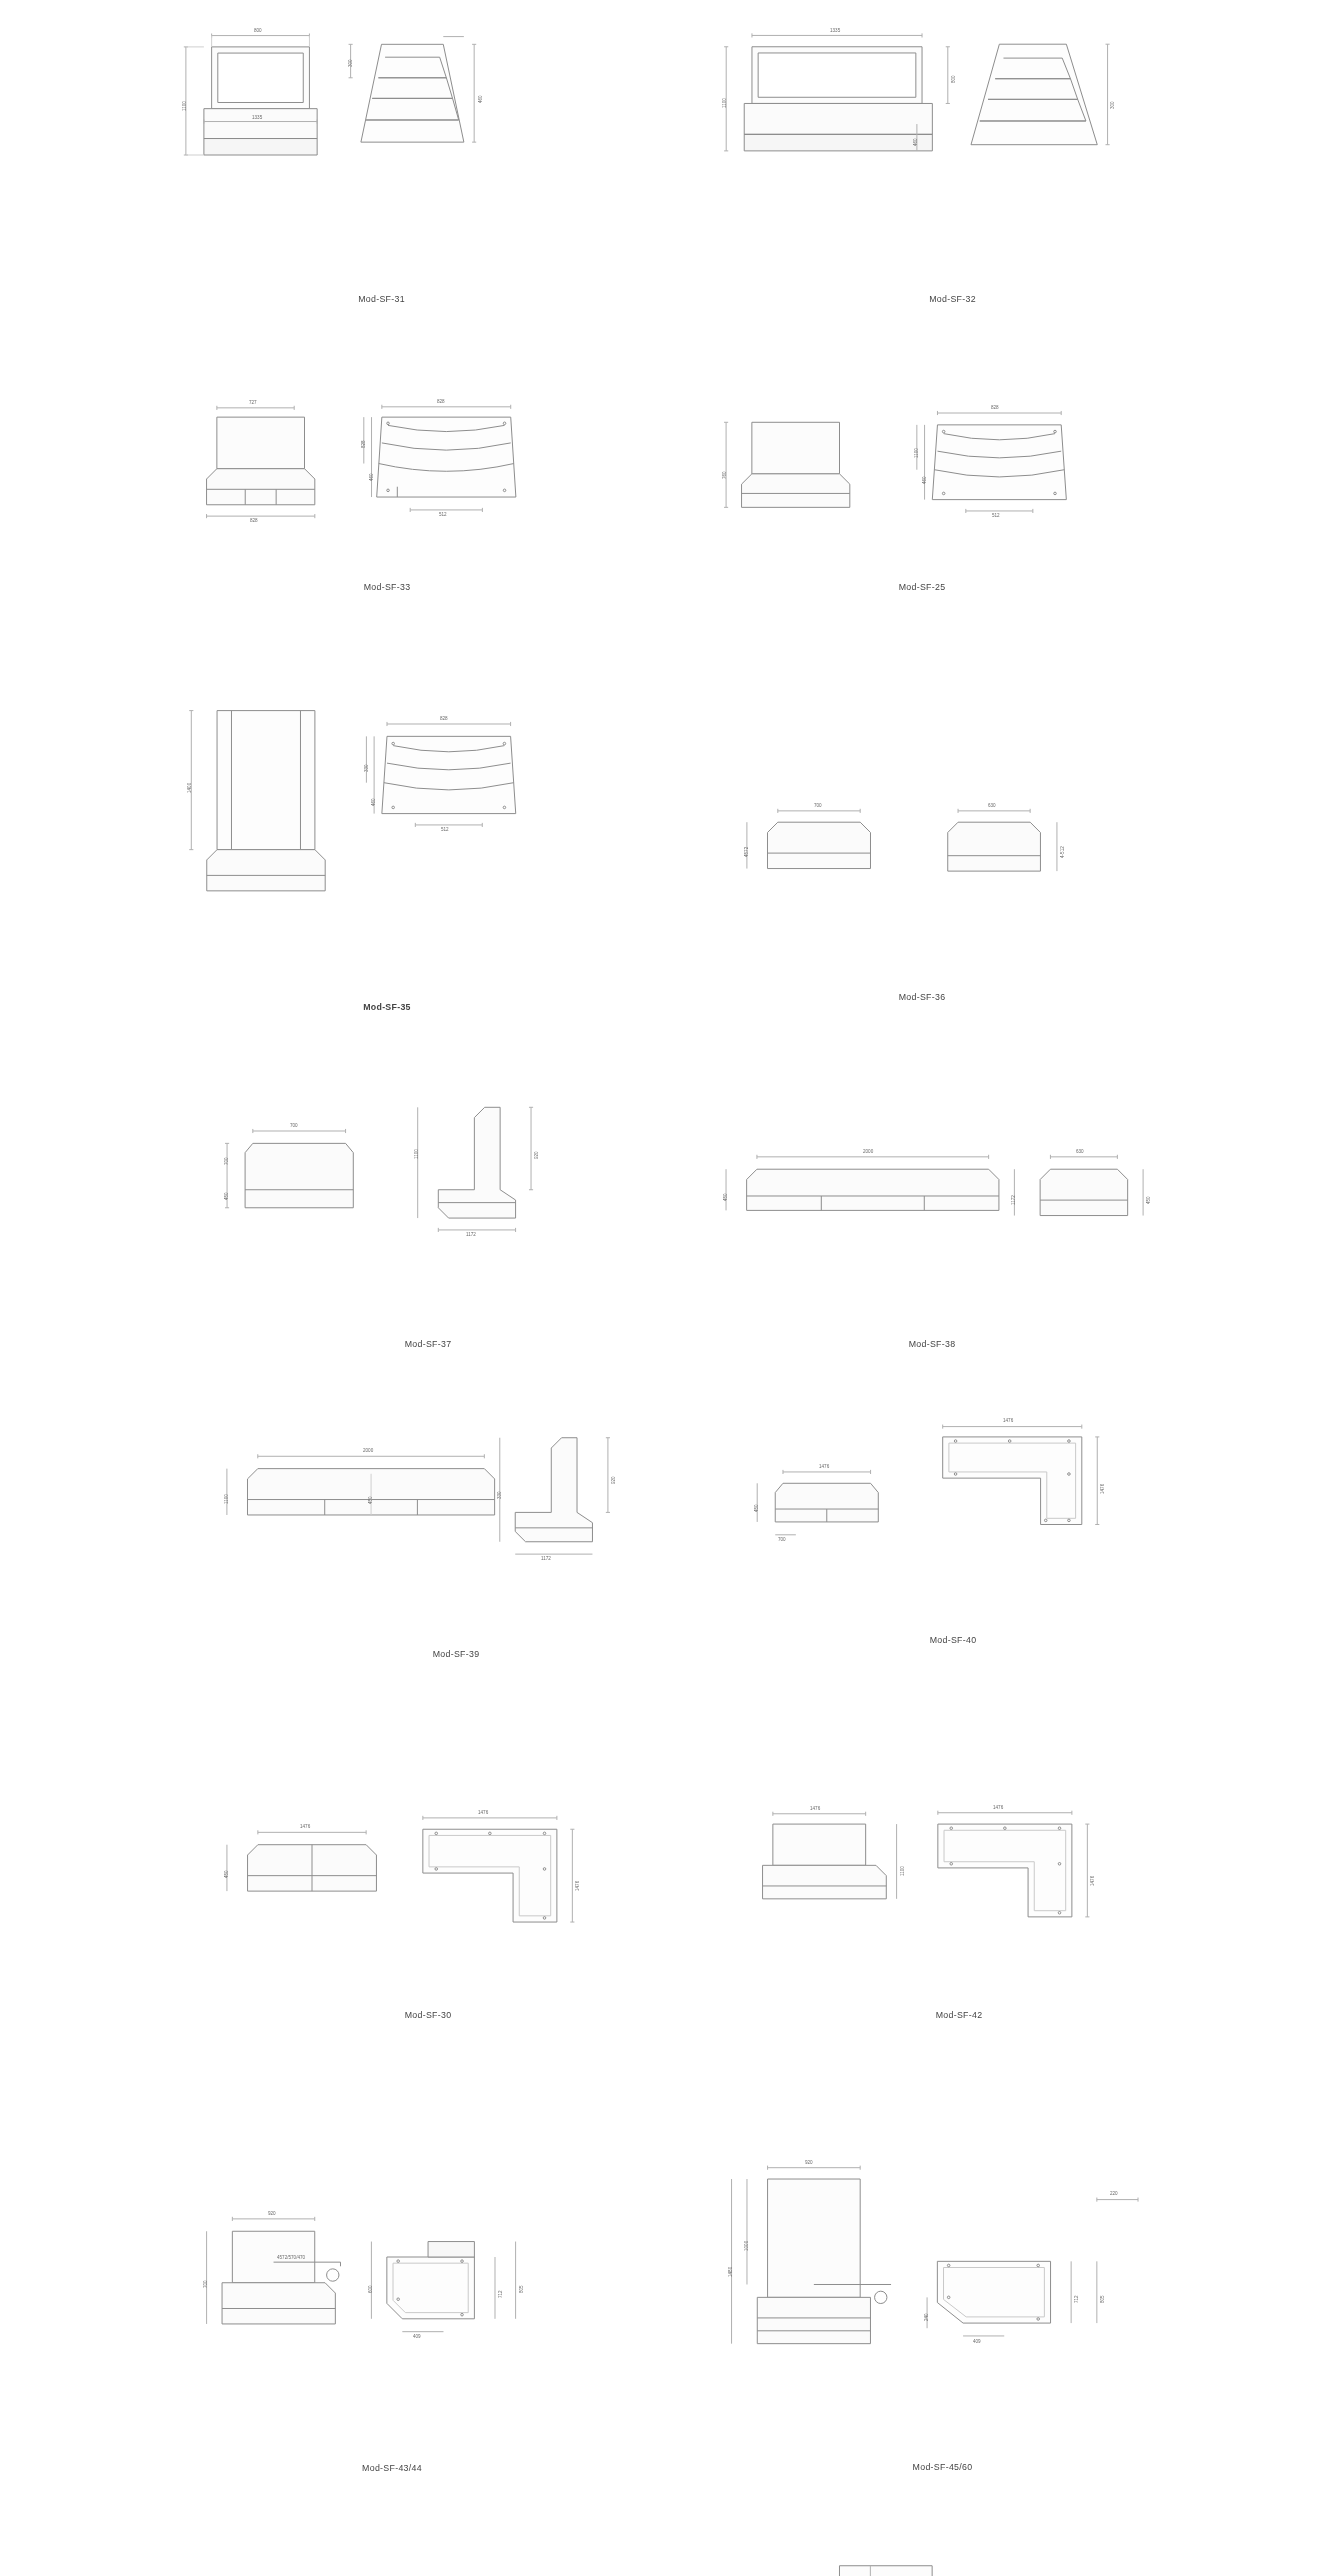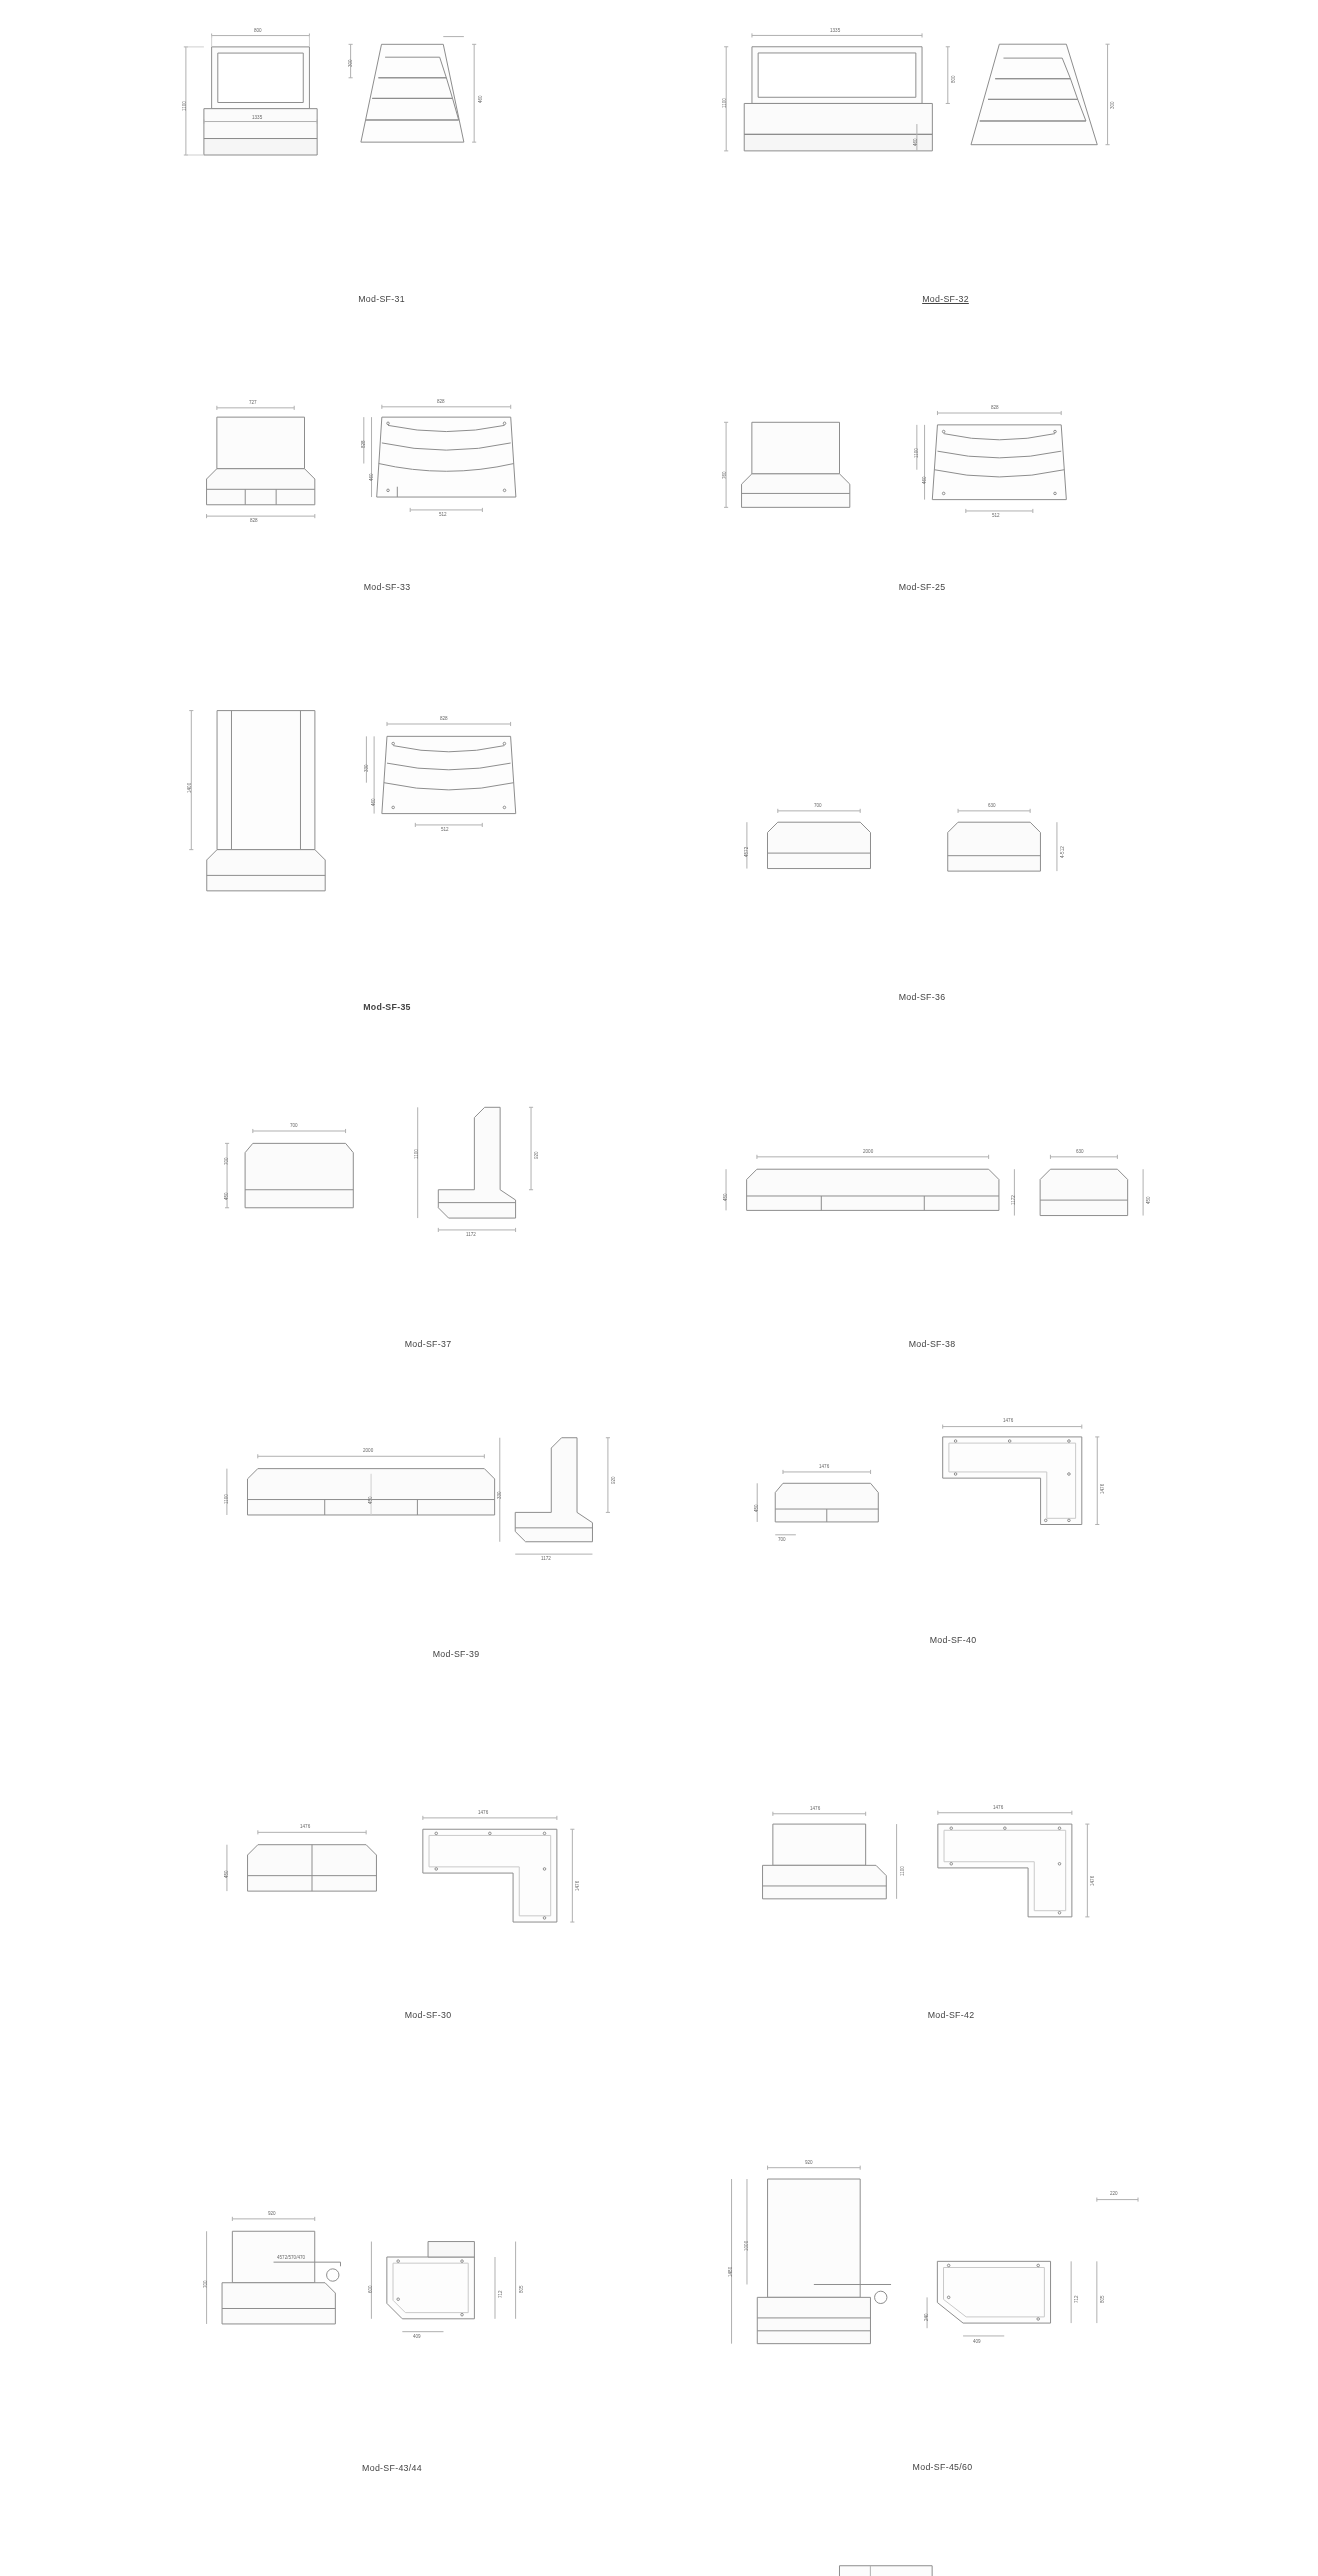--- a/index.html
+++ b/index.html
@@ -131,21 +131,21 @@
       <line x1="562" y1="194" x2="768" y2="194"></line>
       <line x1="810" y1="45" x2="810" y2="240" stroke="#b0b0b0"></line>
       <line x1="806" y1="45" x2="814" y2="45" stroke="#b0b0b0"></line>
       <line x1="806" y1="240" x2="814" y2="240" stroke="#b0b0b0"></line>
     </svg>
     <div class="dimtext" style="left:140px; top:7.2px;">1335</div>
     <div class="dimtext vert" style="left:32px; top:87px;">1100</div>
     <div class="dimtext vert" style="left:261px; top:62px;">800</div>
     <div class="dimtext vert" style="left:223px; top:125px;">460</div>
     <div class="dimtext vert" style="left:420px; top:88px;">300</div>
-    <div class="caption" style="left:8px; top:273px;text-decoration:underline;">Mod-SF-32</div>
+    <div class="caption" style="left:15px; top:273px;">Mod-SF-32</div>
   </div>
 
   <div class="block" style="left:155px; top:381px; width:464px; height:216px;">
     <svg class="art" width="464" height="196" viewBox="0 0 900 380" fill="none" stroke="#8d8d8d" stroke-width="1">
 
       <path d="M120 70 L290 70 L290 170 L120 170 Z" fill="#fcfcfc"></path>
       <path d="M120 170 L100 190 L100 240 L310 240 L310 190 L290 170 Z" fill="#fbfbfb"></path>
       <line x1="100" y1="210" x2="310" y2="210"></line>
       <line x1="175" y1="210" x2="175" y2="240"></line>
       <line x1="235" y1="210" x2="235" y2="240"></line>
@@ -446,21 +446,21 @@
       <line x1="440" y1="44" x2="440" y2="52" stroke="#b0b0b0"></line>
       <line x1="700" y1="44" x2="700" y2="52" stroke="#b0b0b0"></line>
       <line x1="730" y1="70" x2="730" y2="250" stroke="#b0b0b0"></line>
       <line x1="726" y1="70" x2="734" y2="70" stroke="#b0b0b0"></line>
       <line x1="726" y1="250" x2="734" y2="250" stroke="#b0b0b0"></line>
     </svg>
     <div class="dimtext" style="left:99px; top:17.5px;">1476</div>
     <div class="dimtext" style="left:282px; top:16.5px;">1476</div>
     <div class="dimtext vert" style="left:189px; top:88px;">1100</div>
     <div class="dimtext vert" style="left:379px; top:98px;">1476</div>
-    <div class="caption" style="left:8px; top:222px;">Mod-SF-42</div>
+    <div class="caption" style="left:16px; top:222px;">Mod-SF-42</div>
   </div>
 
   <div class="block" style="left:155px; top:2154px; width:474px; height:330px;">
     <svg class="art" width="474" height="309" viewBox="0 0 920 600" fill="none" stroke="#8d8d8d" stroke-width="1">
       <path d="M150 150 L310 150 L310 250 L150 250 Z" fill="#fcfcfc"></path>
       <path d="M130 250 L330 250 L350 270 L350 330 L130 330 Z" fill="#fbfbfb"></path>
       <line x1="130" y1="300" x2="350" y2="300"></line>
 
       <line x1="230" y1="210" x2="360" y2="210"></line>
       <line x1="360" y1="210" x2="360" y2="218"></line>

